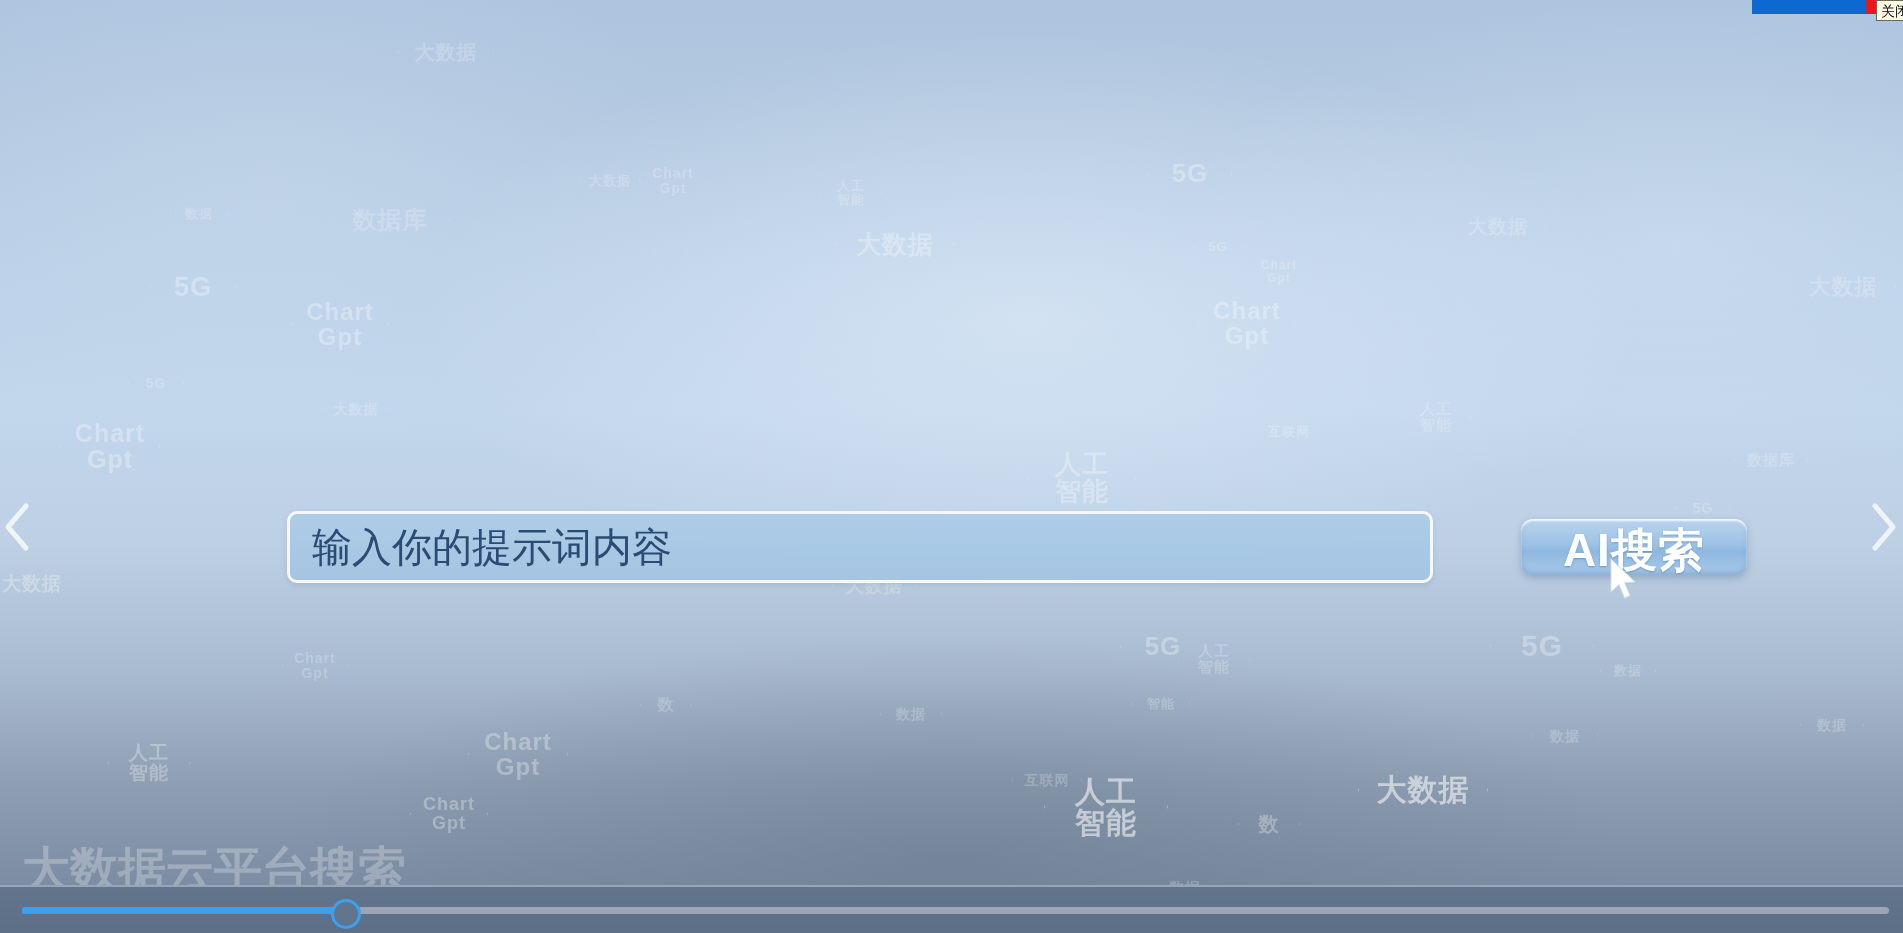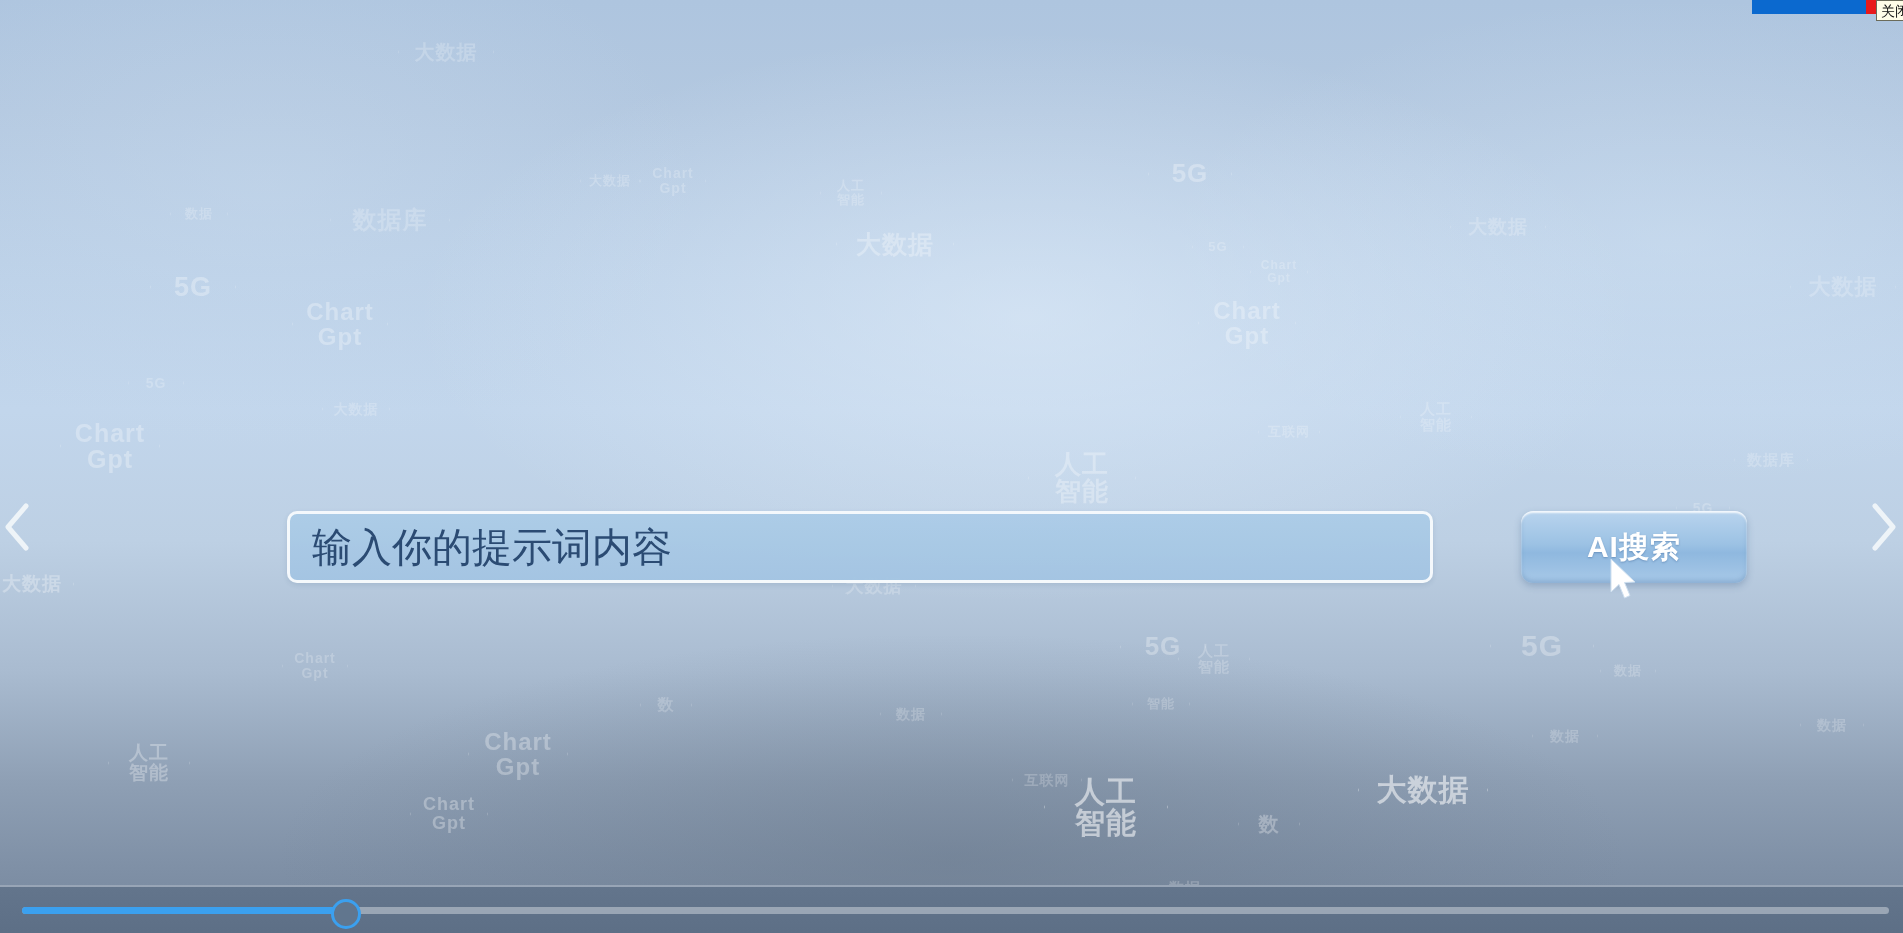--- a/index.html
+++ b/index.html
@@ -125,31 +125,31 @@
     outline: none;
     box-shadow: 0 2px 5px rgba(40,70,110,0.12);
   }
   .search-input::placeholder {
     color: #2b4b73;
     opacity: 1;
   }
   .search-btn {
     position: relative;
     width: 228px;
-    height: 72px;
+    height: 56px;
     box-sizing: border-box;
     border: none;
     border-radius: 12px;
     background: linear-gradient(180deg, #b9d4ee 0%, #9cc2e4 46%, #8fb8df 58%, #a8c9e8 100%);
     box-shadow:
       inset 0 2px 2px rgba(255,255,255,0.85),
       inset 0 -3px 4px rgba(90,130,175,0.35),
       0 3px 7px rgba(50,85,130,0.28);
     color: #ffffff;
-    font-size: 30px;
+    font-size: 46px;
     font-weight: 700;
     letter-spacing: 1px;
     cursor: pointer;
     font-family: "Liberation Sans", sans-serif;
     text-shadow: 0 1px 2px rgba(60,100,150,0.45);
   }
 
   
   .cursor {
     position: absolute;
@@ -479,20 +479,21 @@
           <span>数据</span>
         </div>
       </div>
       <div class="hex hex-faint" style="left: 398px; top: 0px; width: 96px; height: 104px; font-size: 20px;">
         <div>
           <span>大数据</span>
         </div>
       </div>
     </div>
 
+  <div class="ghost-text" style="left:22px; top:838px; font-size:48px;">大数据云平台搜索</div>
 
 
   <div class="search-row">
     <input class="search-input" type="text" placeholder="输入你的提示词内容" style="">
     <button class="search-btn">AI搜索</button>
   </div>
 
   <svg class="cursor" viewBox="0 0 30 44">
     <path d="M3 1 L3 34 L11 26.5 L16.5 40 L22 37.5 L16.5 24.5 L27 24 Z" fill="#ffffff" stroke="#cfe0f0" stroke-width="1"></path>
   </svg>

